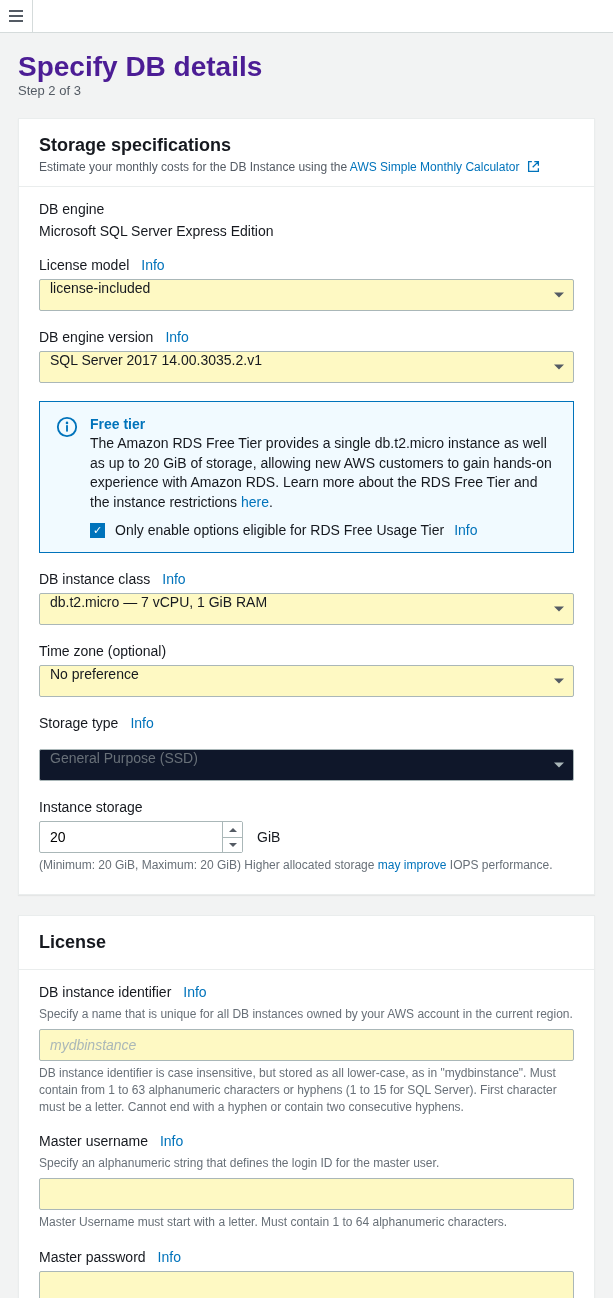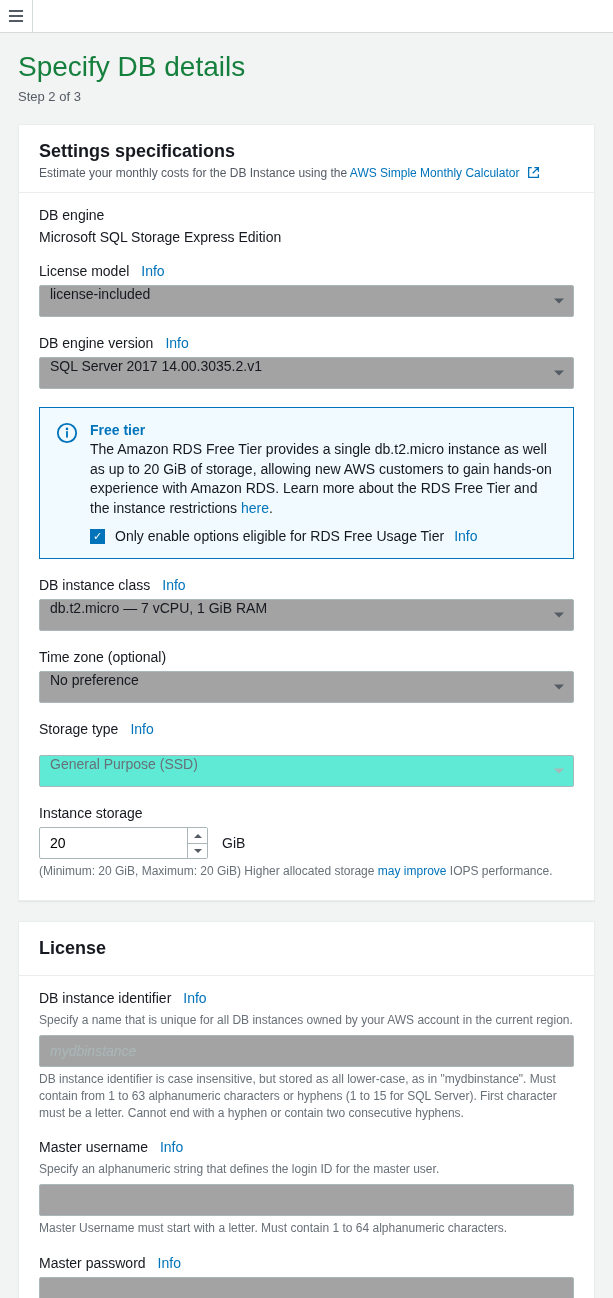--- a/index.html
+++ b/index.html
@@ -2,49 +2,49 @@
 <html><head>
 <meta charset="utf-8">
 <style>
 * { box-sizing: border-box; margin: 0; padding: 0; }
 body { font-family: "Amazon Ember", "Helvetica Neue", Arial, sans-serif; background: #f2f3f3; color: #16191f; font-size: 14px; }
 .topbar { height: 33px; background: #fff; border-bottom: 1px solid #d5dbdb; display: flex; align-items: center; }
 .menu-btn { width: 33px; height: 33px; border-right: 1px solid #d5dbdb; display: flex; align-items: center; justify-content: center; cursor: pointer; }
 .hamburger { width: 14px; height: 12px; display: flex; flex-direction: column; justify-content: space-between; }
 .hamburger span { height: 2px; background: #545b64; display: block; }
 .page { padding: 18px; }
-h1 { font-size: 28px; font-weight: 400; color: #15803d; margin-bottom: 6px; }
+h1 { font-size: 28px; font-weight: 700; color: #4c1d95; }
 .step { font-size: 13px; color: #545b64; margin-bottom: 20px; }
 .panel { background: #fff; border: 1px solid #eaeded; margin-bottom: 20px; box-shadow: 0 1px 1px rgba(0,0,0,0.05); }
 .panel-header { padding: 16px 20px 12px; border-bottom: 1px solid #eaeded; }
 .panel-header h2 { font-size: 18px; font-weight: 700; margin-bottom: 4px; }
 .panel-sub { font-size: 12px; color: #545b64; }
 .panel-body { padding: 14px 20px 20px; }
 .field { margin-bottom: 18px; }
 .field:last-child { margin-bottom: 0; }
 .field-label { font-size: 14px; color: #16191f; display: flex; align-items: center; gap: 12px; margin-bottom: 6px; }
 .field-help { font-size: 12px; color: #687078; margin-top: 4px; line-height: 1.4; }
 .link { color: #0073bb; cursor: pointer; text-decoration: none; }
 .select-wrap { position: relative; }
-.select, .input { width: 100%; height: 32px; border: 1px solid #aab7b8; background: #a3a3a3; padding: 0 10px; font-size: 14px; color: #16191f; border-radius: 2px; appearance: none; }
+.select, .input { width: 100%; height: 32px; border: 1px solid #aab7b8; background: #fef9c3; padding: 0 10px; font-size: 14px; color: #16191f; border-radius: 2px; appearance: none; }
 .select { padding-right: 30px; cursor: pointer; }
-.select.disabled { background: #5eead4; color: #687078; cursor: default; margin-top: 18px; }
+.select.disabled { background: #0f172a; color: #687078; cursor: default; margin-top: 18px; }
 .caret { position: absolute; right: 10px; top: 50%; transform: translateY(-50%); width: 0; height: 0; border-left: 5px solid transparent; border-right: 5px solid transparent; border-top: 5px solid #545b64; pointer-events: none; }
 .caret.disabled { border-top-color: #aab7b8; }
 .ext-icon { display: inline-block; width: 13px; height: 13px; margin-left: 4px; vertical-align: -2px; }
 .info-box { border: 1px solid #0073bb; background: #f1faff; padding: 14px 16px; margin-bottom: 18px; display: flex; gap: 12px; }
 .info-icon-circle { width: 22px; height: 22px; flex-shrink: 0; }
 .info-content { flex: 1; }
 .info-title { font-weight: 700; color: #0073bb; margin-bottom: 2px; }
 .info-text { font-size: 14px; color: #16191f; line-height: 1.4; }
 .checkbox-row { display: flex; align-items: center; gap: 10px; margin-top: 10px; }
 .checkbox { width: 15px; height: 15px; background: #0073bb; border: 1px solid #0073bb; display: flex; align-items: center; justify-content: center; cursor: pointer; flex-shrink: 0; }
 .checkmark { color: #fff; font-size: 11px; line-height: 1; }
 .num-wrap { display: flex; align-items: center; gap: 14px; }
-.num-input-wrap { position: relative; width: 169px; }
+.num-input-wrap { position: relative; width: 204px; }
 .num-input { width: 100%; height: 32px; border: 1px solid #aab7b8; padding: 0 26px 0 10px; font-size: 14px; border-radius: 2px; }
 .spinner { position: absolute; right: 1px; top: 1px; bottom: 1px; width: 20px; display: flex; flex-direction: column; border-left: 1px solid #aab7b8; }
 .spinner-btn { flex: 1; display: flex; align-items: center; justify-content: center; cursor: pointer; background: #fff; }
 .spinner-btn:first-child { border-bottom: 1px solid #aab7b8; }
 .tri-up { width: 0; height: 0; border-left: 4px solid transparent; border-right: 4px solid transparent; border-bottom: 4px solid #545b64; }
 .tri-down { width: 0; height: 0; border-left: 4px solid transparent; border-right: 4px solid transparent; border-top: 4px solid #545b64; }
 .unit { font-size: 14px; color: #16191f; }
 .readonly-val { font-size: 14px; color: #16191f; margin-top: 4px; }
 input::placeholder { color: #aab7b8; font-style: italic; }
 </style>
@@ -60,33 +60,33 @@
       </div>
   </div>
 </div>
 
 <div class="page">
   <h1>Specify DB details</h1>
   <div class="step">Step 2 of 3</div>
 
   <div class="panel">
     <div class="panel-header">
-      <h2>Settings specifications</h2>
+      <h2>Storage specifications</h2>
       <div class="panel-sub">
         <span>Estimate your monthly costs for the DB Instance using the </span><a class="link">AWS Simple Monthly Calculator</a>
         <svg class="ext-icon" viewBox="0 0 16 16">
             <path fill="none" stroke="#0073bb" stroke-width="1.6" d="M6 2H2v12h12V10M9 2h5v5M14 2L7 9"></path>
           </svg>
       </div>
     </div>
     <div class="panel-body">
 
       <div class="field">
         <div class="field-label">DB engine</div>
-        <div class="readonly-val">Microsoft SQL Storage Express Edition</div>
+        <div class="readonly-val">Microsoft SQL Server Express Edition</div>
       </div>
 
       <div class="field">
         <div class="field-label">
           <span>License model</span>
           <a class="link">Info</a>
         </div>
         <div class="select-wrap">
           <div class="select">license-included</div>
           <div class="caret"></div>

